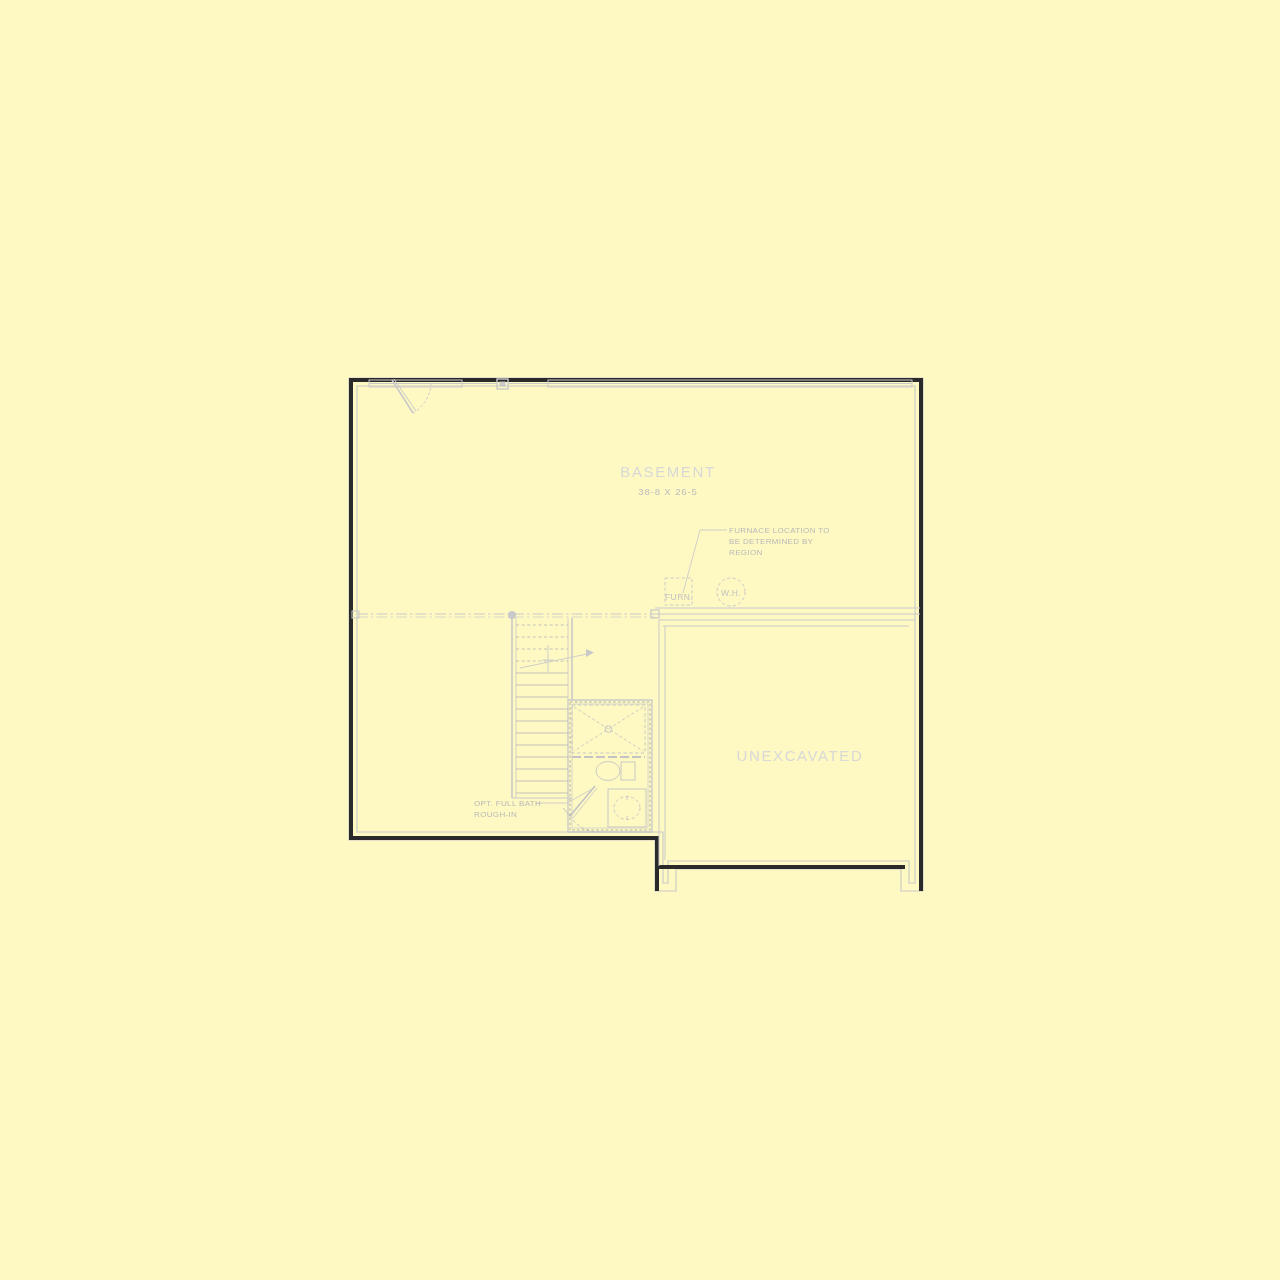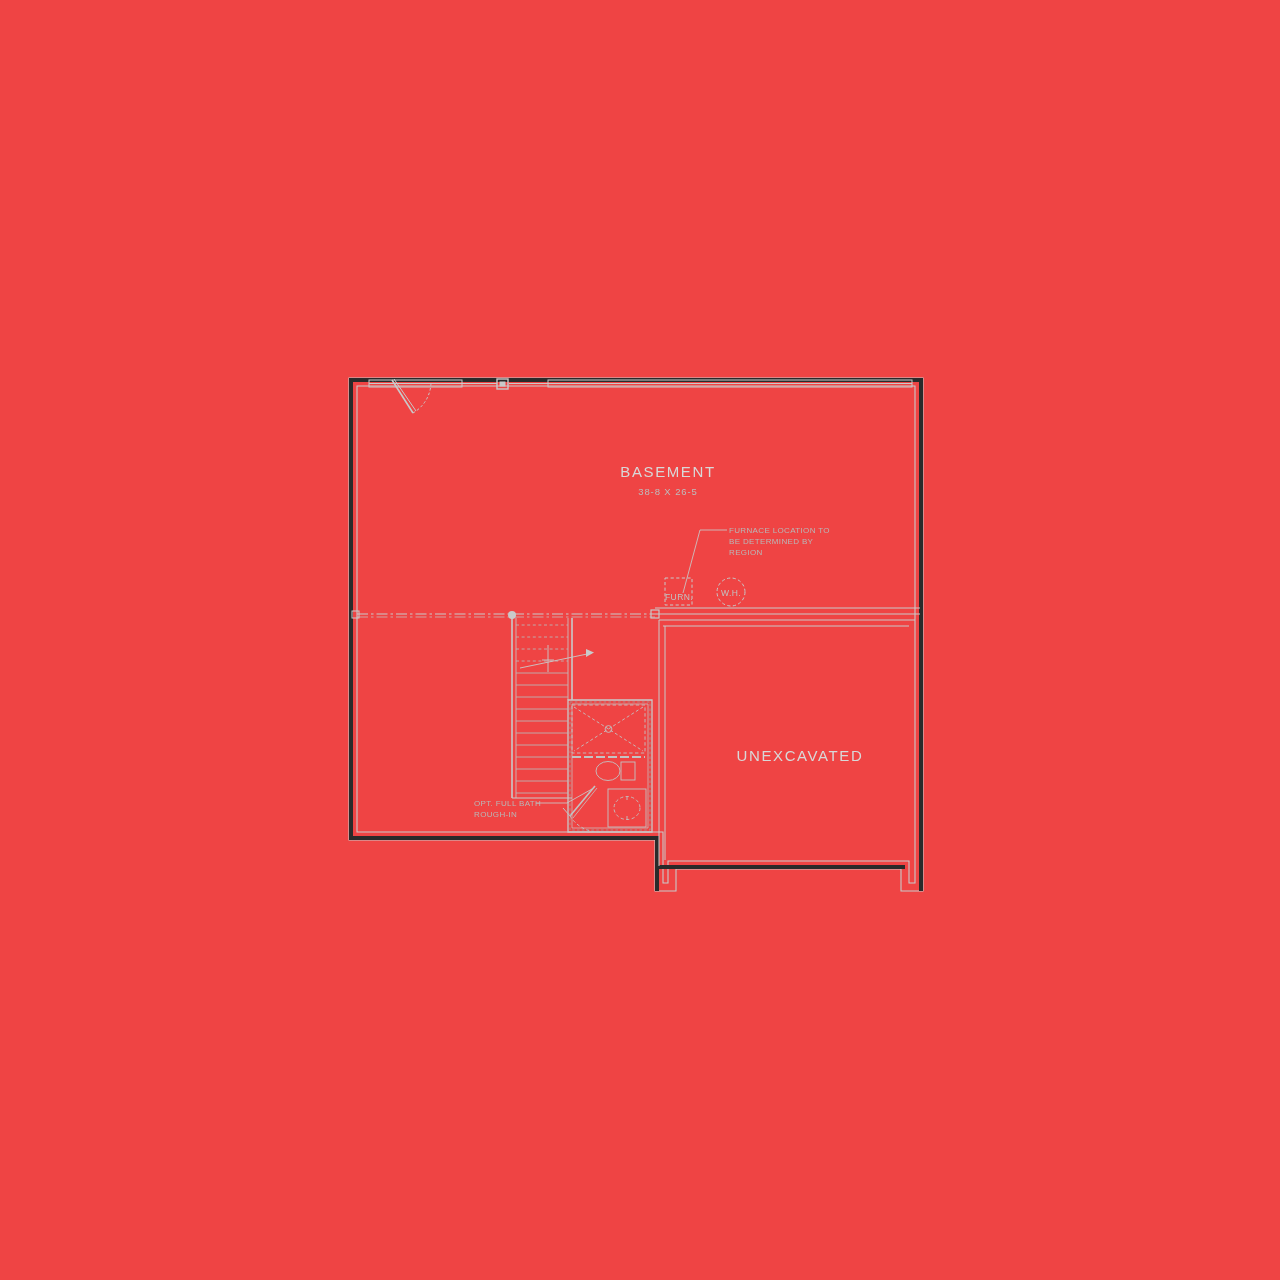--- a/index.html
+++ b/index.html
@@ -10,21 +10,21 @@
   body {
     width: 1280px;
     height: 1280px;
     overflow: hidden;
     font-family: "Liberation Sans", sans-serif;
   }
   #plan-root {
     position: relative;
     width: 1280px;
     height: 1280px;
-    background: #ef4444;
+    background: #fef9c3;
   }
   #plan-svg {
     position: absolute;
     left: 0;
     top: 0;
     width: 1280px;
     height: 1280px;
     display: block;
   }
   .txt {

